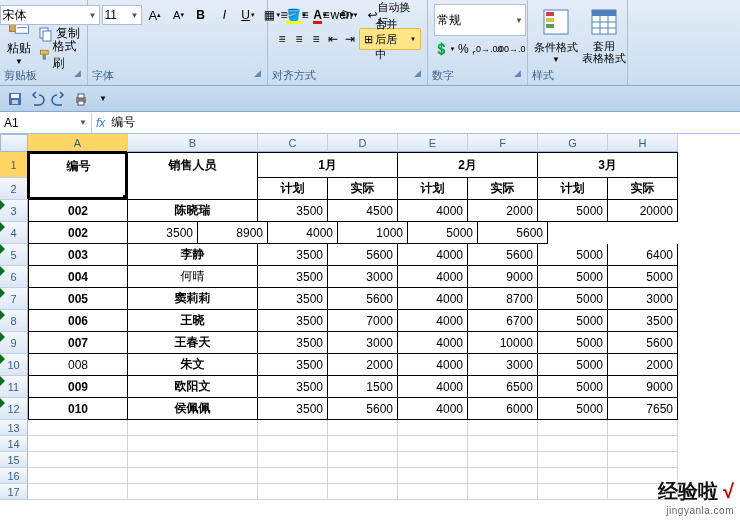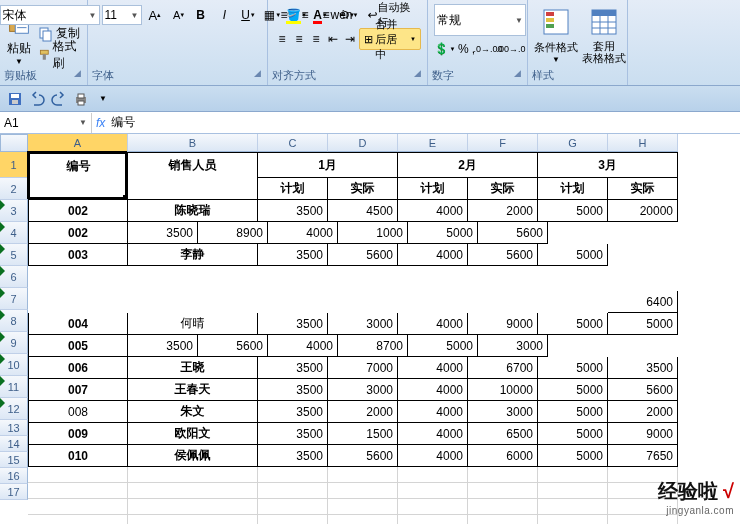--- a/index.html
+++ b/index.html
@@ -342,34 +342,35 @@
         <div class="cell right" style="width: 70px; height: 22px; border-right: 1px solid rgb(0, 0, 0); border-bottom: 1px solid rgb(0, 0, 0);">5600</div>
       </div>
       <div class="grid-row">
         <div class="cell center" style="width: 100px; height: 22px; border-left: 1px solid rgb(0, 0, 0); border-right: 1px solid rgb(0, 0, 0); border-bottom: 1px solid rgb(0, 0, 0); font-weight: bold;">003</div>
         <div class="cell center" style="width: 130px; height: 22px; border-right: 1px solid rgb(0, 0, 0); border-bottom: 1px solid rgb(0, 0, 0); font-weight: bold;">李静</div>
         <div class="cell right" style="width: 70px; height: 22px; border-right: 1px solid rgb(0, 0, 0); border-bottom: 1px solid rgb(0, 0, 0);">3500</div>
         <div class="cell right" style="width: 70px; height: 22px; border-right: 1px solid rgb(0, 0, 0); border-bottom: 1px solid rgb(0, 0, 0);">5600</div>
         <div class="cell right" style="width: 70px; height: 22px; border-right: 1px solid rgb(0, 0, 0); border-bottom: 1px solid rgb(0, 0, 0);">4000</div>
         <div class="cell right" style="width: 70px; height: 22px; border-right: 1px solid rgb(0, 0, 0); border-bottom: 1px solid rgb(0, 0, 0);">5600</div>
         <div class="cell right" style="width: 70px; height: 22px; border-right: 1px solid rgb(0, 0, 0); border-bottom: 1px solid rgb(0, 0, 0);">5000</div>
-        <div class="cell right" style="width: 70px; height: 22px; border-right: 1px solid rgb(0, 0, 0); border-bottom: 1px solid rgb(0, 0, 0); margin-top: 47px;">6400</div>
+        <div class="cell right" style="width: 70px; height: 22px; border-right: 1px solid rgb(0, 0, 0); border-bottom: 1px solid rgb(0, 0, 0);">6400</div>
       </div>
       <div class="grid-row">
         <div class="cell center" style="width: 100px; height: 22px; border-left: 1px solid rgb(0, 0, 0); border-right: 1px solid rgb(0, 0, 0); border-bottom: 1px solid rgb(0, 0, 0); font-weight: bold;">004</div>
         <div class="cell center" style="width: 130px; height: 22px; border-right: 1px solid rgb(0, 0, 0); border-bottom: 1px solid rgb(0, 0, 0); font-weight: normal;">何晴</div>
         <div class="cell right" style="width: 70px; height: 22px; border-right: 1px solid rgb(0, 0, 0); border-bottom: 1px solid rgb(0, 0, 0);">3500</div>
         <div class="cell right" style="width: 70px; height: 22px; border-right: 1px solid rgb(0, 0, 0); border-bottom: 1px solid rgb(0, 0, 0);">3000</div>
         <div class="cell right" style="width: 70px; height: 22px; border-right: 1px solid rgb(0, 0, 0); border-bottom: 1px solid rgb(0, 0, 0);">4000</div>
         <div class="cell right" style="width: 70px; height: 22px; border-right: 1px solid rgb(0, 0, 0); border-bottom: 1px solid rgb(0, 0, 0);">9000</div>
         <div class="cell right" style="width: 70px; height: 22px; border-right: 1px solid rgb(0, 0, 0); border-bottom: 1px solid rgb(0, 0, 0);">5000</div>
         <div class="cell right" style="width: 70px; height: 22px; border-right: 1px solid rgb(0, 0, 0); border-bottom: 1px solid rgb(0, 0, 0);">5000</div>
       </div>
       <div class="grid-row">
         <div class="cell center" style="width: 100px; height: 22px; border-left: 1px solid rgb(0, 0, 0); border-right: 1px solid rgb(0, 0, 0); border-bottom: 1px solid rgb(0, 0, 0); font-weight: bold;">005</div>
+        <div class="cell center" style="width: 130px; height: 22px; border-right: 1px solid rgb(0, 0, 0); border-bottom: 1px solid rgb(0, 0, 0); font-weight: bold;">窦莉莉</div>
         <div class="cell right" style="width: 70px; height: 22px; border-right: 1px solid rgb(0, 0, 0); border-bottom: 1px solid rgb(0, 0, 0);">3500</div>
         <div class="cell right" style="width: 70px; height: 22px; border-right: 1px solid rgb(0, 0, 0); border-bottom: 1px solid rgb(0, 0, 0);">5600</div>
         <div class="cell right" style="width: 70px; height: 22px; border-right: 1px solid rgb(0, 0, 0); border-bottom: 1px solid rgb(0, 0, 0);">4000</div>
         <div class="cell right" style="width: 70px; height: 22px; border-right: 1px solid rgb(0, 0, 0); border-bottom: 1px solid rgb(0, 0, 0);">8700</div>
         <div class="cell right" style="width: 70px; height: 22px; border-right: 1px solid rgb(0, 0, 0); border-bottom: 1px solid rgb(0, 0, 0);">5000</div>
         <div class="cell right" style="width: 70px; height: 22px; border-right: 1px solid rgb(0, 0, 0); border-bottom: 1px solid rgb(0, 0, 0);">3000</div>
       </div>
       <div class="grid-row">
         <div class="cell center" style="width: 100px; height: 22px; border-left: 1px solid rgb(0, 0, 0); border-right: 1px solid rgb(0, 0, 0); border-bottom: 1px solid rgb(0, 0, 0); font-weight: bold;">006</div>
         <div class="cell center" style="width: 130px; height: 22px; border-right: 1px solid rgb(0, 0, 0); border-bottom: 1px solid rgb(0, 0, 0); font-weight: bold;">王晓</div>

